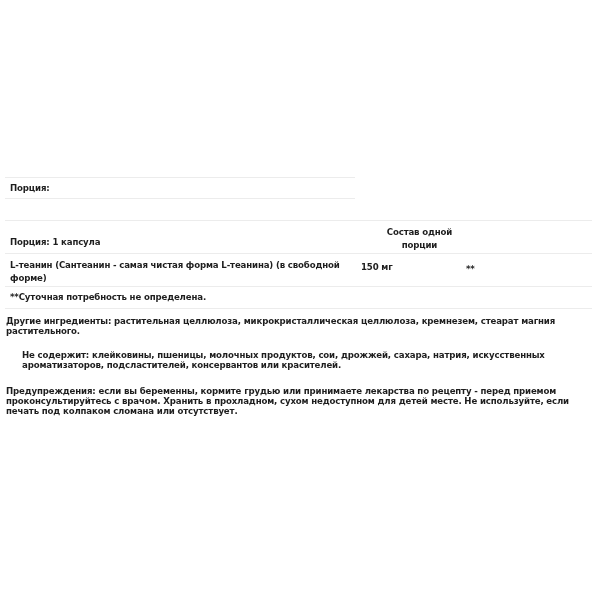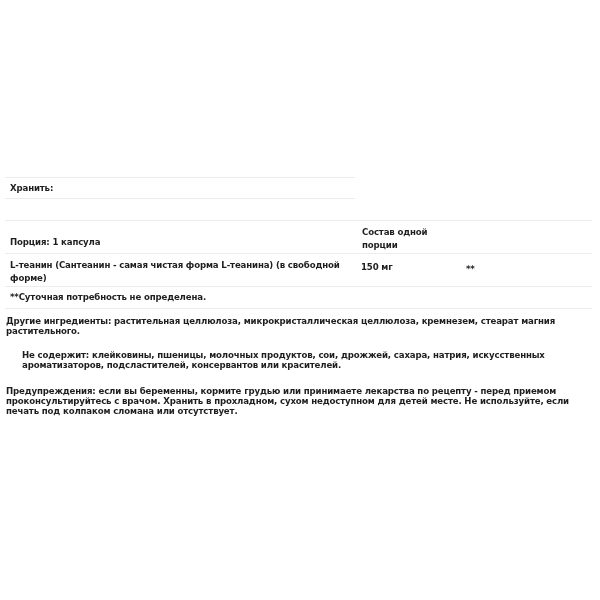--- a/index.html
+++ b/index.html
@@ -26,27 +26,27 @@
   .bottom-line {
     position: absolute; left: 5px; width: 587px;
     border-top: 1px solid #ececec;
   }
 </style>
 </head>
 <body>
 
 <div>
   <div class="row narrow" style="top:177px;height:21px;">
-    <span class="cell" style="left:5px;top:4px;">Хранить:</span>
+    <span class="cell" style="left:5px;top:4px;">Порция:</span>
   </div>
   <div class="row narrow" style="top:198px;height:22px;">
     <span class="cell" style="left:5px;top:4px;margin-top:33px;">Порция: 1 капсула</span>
   </div>
   <div class="row wide" style="top:220px;height:33px;">
-    <span class="cell" style="left:357px;top:5px;width:95px;">Состав одной порции</span>
+    <span class="cell" style="left:367px;top:5px;width:95px;text-align:center;">Состав одной порции</span>
   </div>
   <div class="row wide" style="top:253px;height:33px;">
     <span class="cell" style="left:5px;top:5px;width:340px;">L-теанин (Сантеанин - самая чистая форма L-теанина) (в свободной форме)</span>
     <span class="cell" style="left:356px;top:7px;">150 мг</span>
     <span class="cell" style="left:461px;top:9px;">**</span>
   </div>
   <div class="row wide" style="top:286px;height:22px;">
     <span class="cell" style="left:5px;top:4px;">**Суточная потребность не определена.</span>
   </div>
   <div class="bottom-line" style="top:308px;"></div>

